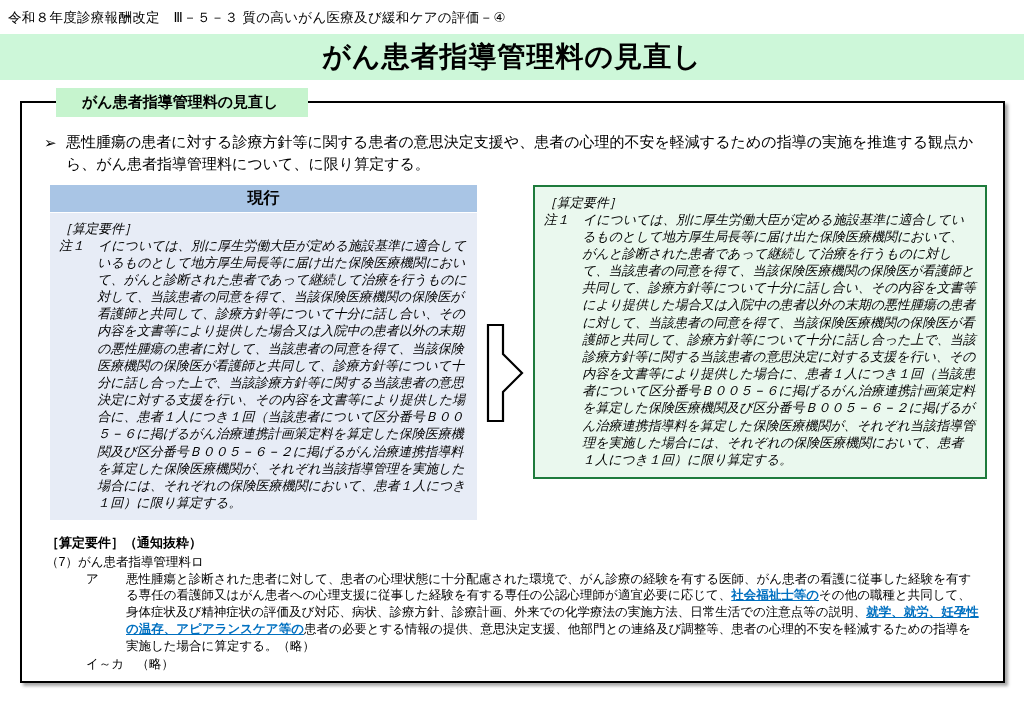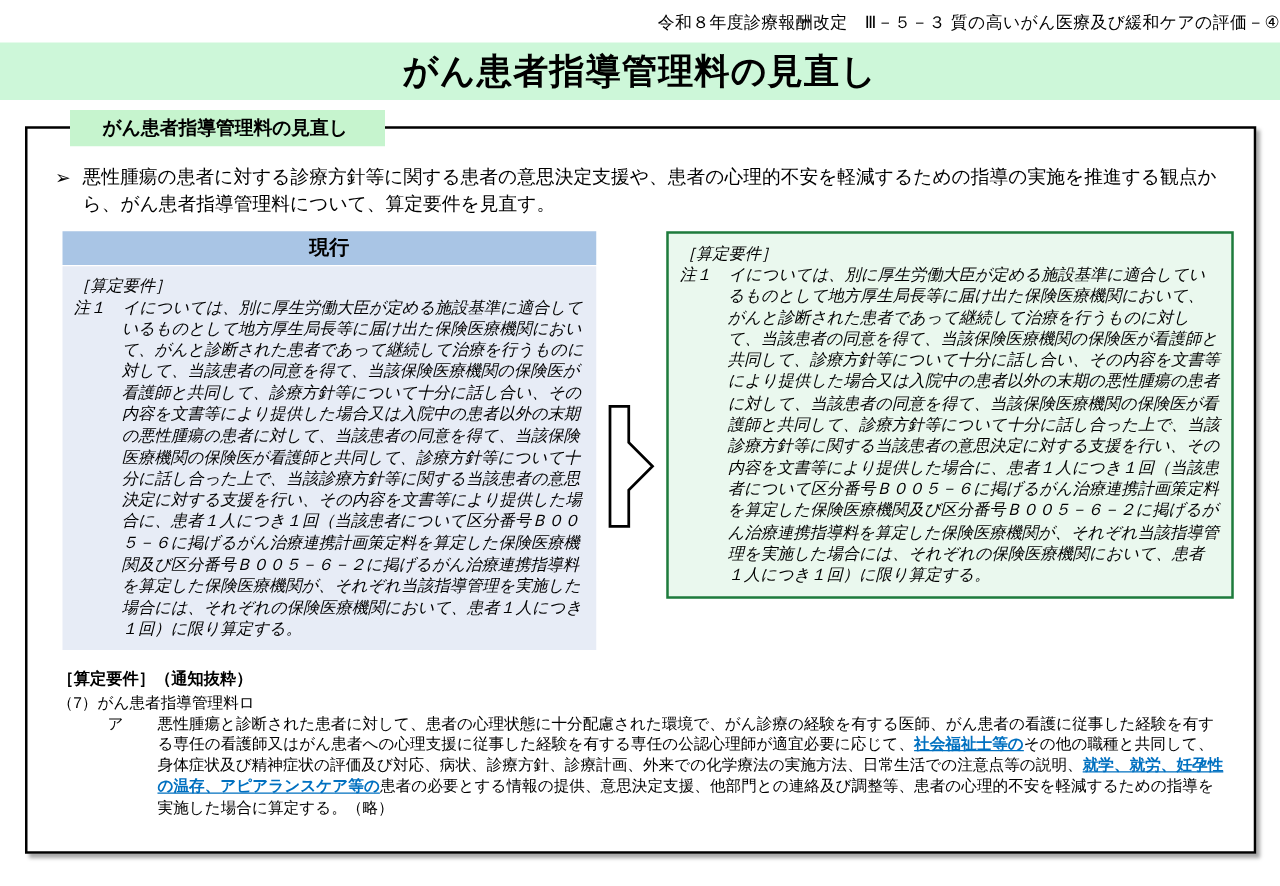--- a/index.html
+++ b/index.html
@@ -18,21 +18,20 @@
     height:709px;
     background:#fff;
     font-family:"Liberation Sans","DejaVu Sans",sans-serif;
     color:#000;
     overflow:hidden;
   }
   .doc-label{
     font-size:13.5px;
     padding:9px 0 0 8px;
     letter-spacing:0.3px;
-    text-align:right;
   }
   .banner{
     margin-top:7px;
     height:46px;
     background:var(--banner-green);
     display:flex;align-items:center;justify-content:center;
   }
   .banner-title{
     font-size:28px;
     font-weight:bold;
@@ -131,21 +130,21 @@
 
 <div class="banner">
   <div class="banner-title">がん患者指導管理料の見直し</div>
 </div>
 
 <div class="outer-box">
   <div class="tab">がん患者指導管理料の見直し</div>
 
   <div class="summary-row">
     <span class="summary-marker">➢</span>
-    <span class="summary-text">悪性腫瘍の患者に対する診療方針等に関する患者の意思決定支援や、患者の心理的不安を軽減するための指導の実施を推進する観点から、がん患者指導管理料について、算定要件を見直す。</span>
+    <span class="summary-text">悪性腫瘍の患者に対する診療方針等に関する患者の意思決定支援や、患者の心理的不安を軽減するための指導の実施を推進する観点から、がん患者指導管理料について、に限り算定する。</span>
   </div>
 
   <div class="columns">
 
     <div class="col-current">
       <div class="col-header current">現行</div>
       <div class="col-body current">
         <span class="req-label">［算定要件］</span>
         <div class="note-para">
           <span class="note-label">注１</span><span>イについては、別に厚生労働大臣が定める施設基準に適合しているものとして地方厚生局長等に届け出た保険医療機関において、がんと診断された患者であって継続して治療を行うものに対して、当該患者の同意を得て、当該保険医療機関の保険医が看護師と共同して、診療方針等について十分に話し合い、その内容を文書等により提供した場合又は入院中の患者以外の末期の悪性腫瘍の患者に対して、当該患者の同意を得て、当該保険医療機関の保険医が看護師と共同して、診療方針等について十分に話し合った上で、当該診療方針等に関する当該患者の意思決定に対する支援を行い、その内容を文書等により提供した場合に、患者１人につき１回（当該患者について区分番号Ｂ００５－６に掲げるがん治療連携計画策定料を算定した保険医療機関及び区分番号Ｂ００５－６－２に掲げるがん治療連携指導料を算定した保険医療機関が、それぞれ当該指導管理を実施した場合には、それぞれの保険医療機関において、患者１人につき１回）に限り算定する。</span>
@@ -172,14 +171,15 @@
 
   <div class="notice">
     <div class="notice-heading">［算定要件］（通知抜粋）</div>
     <div class="notice-item">（7）がん患者指導管理料ロ</div>
     <div class="notice-sub">
       <div class="notice-sub-label">ア</div>
       <div class="notice-sub-text">
         <span>悪性腫瘍と診断された患者に対して、患者の心理状態に十分配慮された環境で、がん診療の経験を有する医師、がん患者の看護に従事した経験を有する専任の看護師又はがん患者への心理支援に従事した経験を有する専任の公認心理師が適宜必要に応じて、</span><span class="added-text">社会福祉士等の</span><span>その他の職種と共同して、身体症状及び精神症状の評価及び対応、病状、診療方針、診療計画、外来での化学療法の実施方法、日常生活での注意点等の説明、</span><span class="added-text">就学、就労、妊孕性の温存、アピアランスケア等の</span><span>患者の必要とする情報の提供、意思決定支援、他部門との連絡及び調整等、患者の心理的不安を軽減するための指導を実施した場合に算定する。（略）</span>
       </div>
     </div>
+    <div class="notice-last">イ～カ　（略）</div>
   </div>
 </div>
 
 </body></html>

